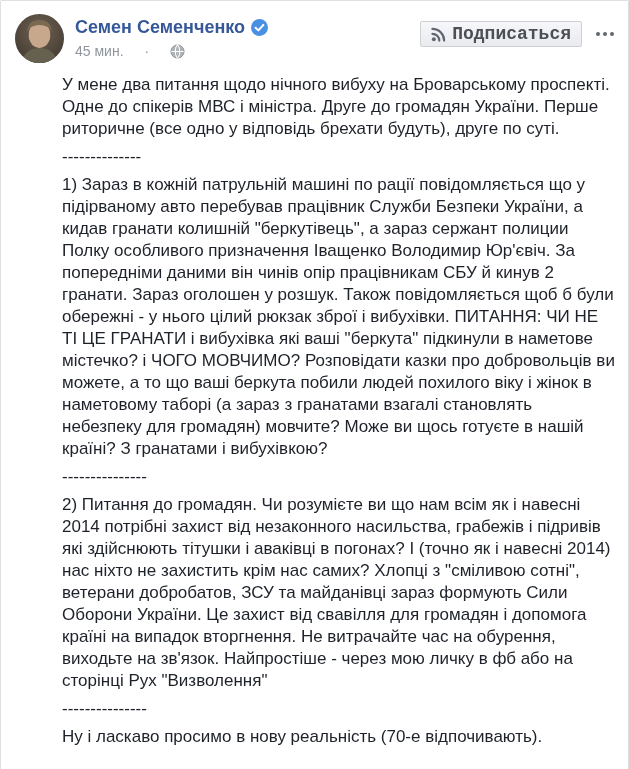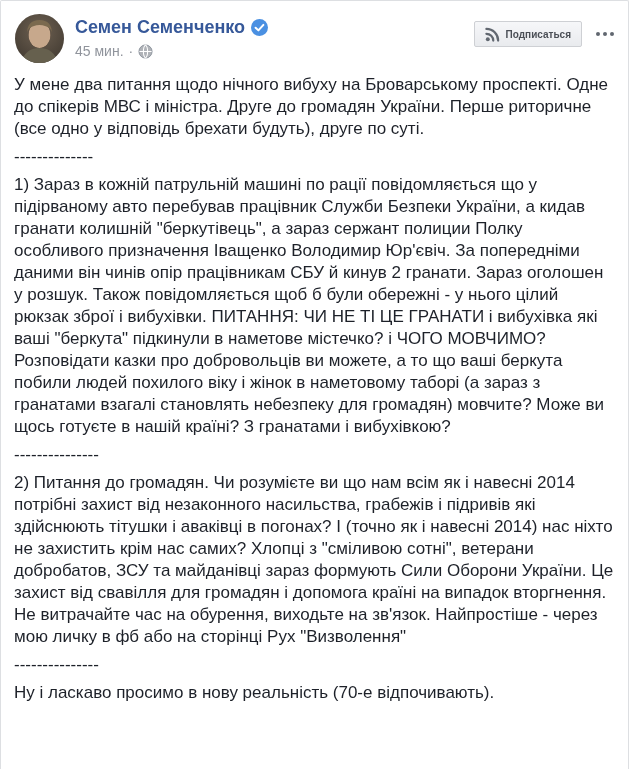--- a/index.html
+++ b/index.html
@@ -29,48 +29,49 @@
   .avatar svg { display: block; }
   .header-text { margin-left: 11px; padding-top: 3px; min-width: 0; }
   .name-row { display: flex; align-items: center; }
   .author-name {
     font-size: 18px; font-weight: bold; color: #365899;
     text-decoration: none; cursor: pointer; line-height: 1.2;
   }
   .verified-badge { margin-left: 6px; display: inline-flex; }
   .meta {
     margin-top: 4px; font-size: 14px; color: #90949c;
-    display: flex; align-items: center; gap: 5px;
+    display: flex; align-items: center; gap: 21px;
   }
   .meta .ts { cursor: pointer; }
   .meta .globe { display: inline-flex; margin-top: 1px; }
   .header-actions {
     margin-left: auto; display: flex; align-items: center; gap: 12px;
     padding-top: 7px;
   }
   .follow-btn {
     display: inline-flex; align-items: center; gap: 6px;
     height: 26px; padding: 0 10px;
     background: linear-gradient(#f6f7f9, #e9ebee);
     border: 1px solid #ced0d4; border-radius: 2px;
-    font-family: Liberation Sans, sans-serif; font-size: 10px; font-weight: bold; color: #4b4f56;
+    font-family: Liberation Mono, monospace; font-size: 18px; font-weight: bold; color: #4b4f56;
     cursor: pointer;
   }
   .more-dots {
     display: flex; gap: 3px; align-items: center; cursor: pointer;
     padding: 4px 2px;
   }
   .more-dots i {
     width: 4px; height: 4px; border-radius: 50%; background: #616770; display: block;
   }
   
   .post-body {
     padding: 3px 13px 10px 13px;
     font-size: 17px; line-height: 22px; color: #1d2129;
     letter-spacing: 0;
+    margin-left: 48px;
   }
   .post-body p { margin: 0 0 6px 0; word-wrap: break-word; }
   .post-body p:last-child { margin-bottom: 0; }
 </style>
 </head>
 <body>
 
 <div class="card">
 
   <div class="header">

